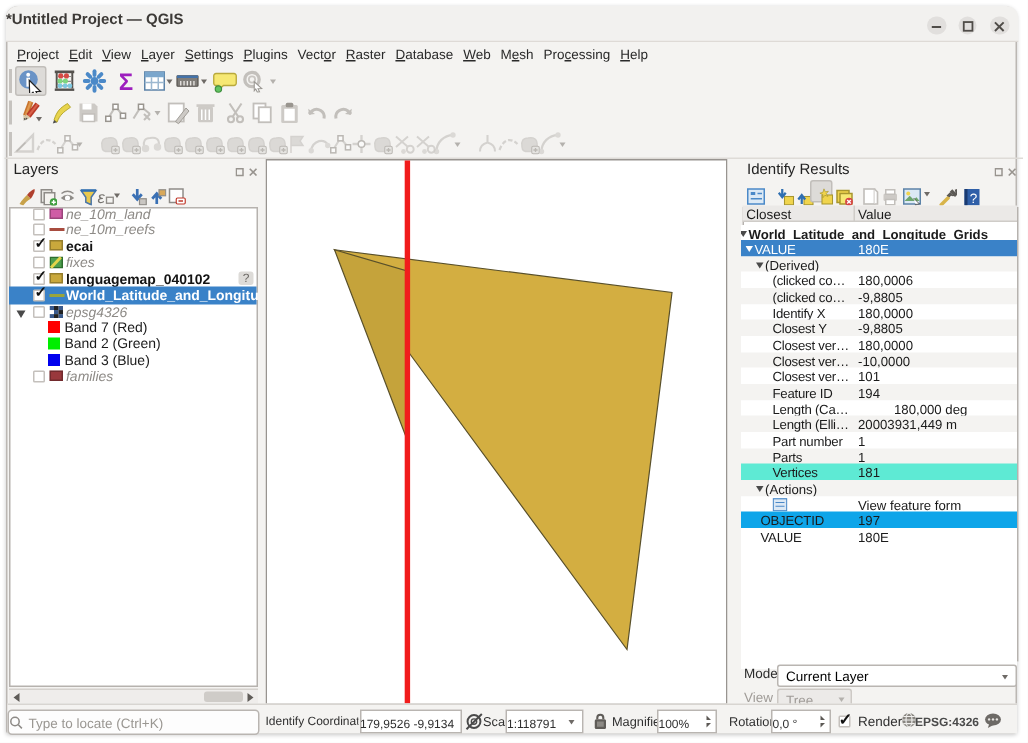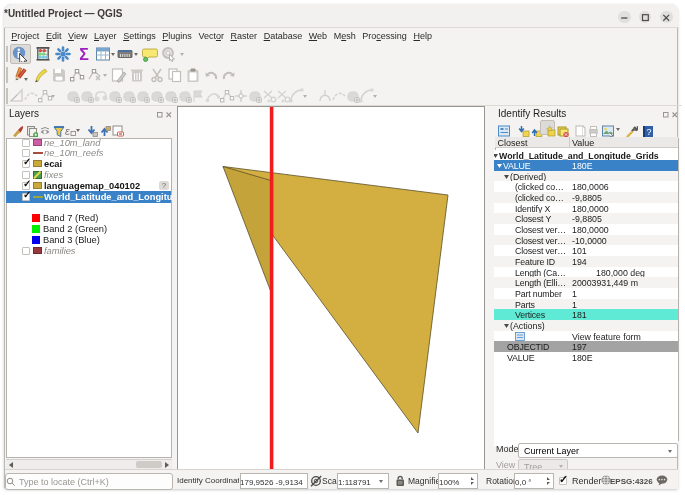--- a/index.html
+++ b/index.html
@@ -412,20 +412,42 @@
           <span class="abs btxt" style="left:38px;top:0px;">languagemap_040102</span>
           <span class="abs" style="left:153px;top:0px;width:10px;height:9px;background:#dddbd8;border-radius:2px;color:#6b6864;font-size:8px;text-align:center;">?</span>
         </div>
         <div class="trow" style="top:53.75px;height:11px;">
           <div class="abs" style="left:0px;top:-1px;width:165px;height:12px;background:#3a82c8;"></div>
           <div class="cb" style="left:16px;top:1px;"></div>
           <span class="check" style="left:17px;top:-3px;">✓</span>
           <div class="abs" style="left:27px;top:4px;width:10px;height:2px;background:#9aa53c;"></div>
           <span class="abs btxt" style="left:38px;top:0px;color:#fff;">World_Latitude_and_Longitud</span>
         </div>
+        <div class="trow" style="top:64.6px;height:11px;">
+          <svg class="abs" style="left:4px;top:2px" width="8" height="8">
+            <path d="M1 2 L7 2 L4 7 Z" fill="#4a4a4a"></path>
+          </svg>
+          <div class="cb" style="left:16px;top:1px;"></div>
+          <svg class="abs" style="left:27px;top:1px" width="9" height="8">
+            <rect width="9" height="8" fill="#fff"></rect>
+            <g fill="#3a5a8c">
+              <rect x="0" y="0" width="3" height="2.7"></rect>
+              <rect x="6" y="0" width="3" height="2.7"></rect>
+              <rect x="3" y="2.7" width="3" height="2.7"></rect>
+              <rect x="0" y="5.4" width="3" height="2.6"></rect>
+              <rect x="6" y="5.4" width="3" height="2.6"></rect>
+            </g>
+            <g fill="#222">
+              <rect x="3" y="0" width="3" height="2.7"></rect>
+              <rect x="6" y="2.7" width="3" height="2.7"></rect>
+              <rect x="3" y="5.4" width="3" height="2.6"></rect>
+            </g>
+          </svg>
+          <span class="abs gtxt" style="left:38px;top:0px;">epsg4326</span>
+        </div>
         <div class="trow" style="top:75.45px;height:11px;">
           <div class="abs" style="left:26px;top:1px;width:8px;height:8px;background:#ff0000;"></div>
           <span class="abs" style="left:37px;top:0px;">Band 7 (Red)</span>
         </div>
         <div class="trow" style="top:86.3px;height:11px;">
           <div class="abs" style="left:26px;top:1px;width:8px;height:8px;background:#00ee00;"></div>
           <span class="abs" style="left:37px;top:0px;">Band 2 (Green)</span>
         </div>
         <div class="trow" style="top:97.15px;height:11px;">
           <div class="abs" style="left:26px;top:1px;width:8px;height:8px;background:#0000ee;"></div>
@@ -598,21 +620,21 @@
         </div>
         <div class="irow" style="top:181.05px;background:#fff;">
           <svg class="abs" style="left:21px;top:1px" width="10" height="9">
             <rect x="0.5" y="0.5" width="9" height="8" fill="#dce9f5" stroke="#4b89c8" stroke-width="0.8"></rect>
             <line x1="2" y1="3" x2="8" y2="3" stroke="#4b89c8" stroke-width="0.8"></line>
             <line x1="2" y1="5.5" x2="8" y2="5.5" stroke="#4b89c8" stroke-width="0.8"></line>
           </svg>
           <span class="abs" style="left:21px;top:1px;"></span>
           <span class="ival" style="top:1px;">View feature form</span>
         </div>
-        <div class="irow" style="top:191.70000000000002px;background:#a3a3a3;">
+        <div class="irow" style="top:191.70000000000002px;background:#0ea5e9;">
           <span class="abs" style="left:13px;top:1px;letter-spacing:-0.15px;">OBJECTID</span>
           <span class="ival" style="top:1px;">197</span>
         </div>
         <div class="irow" style="top:202.35px;background:#fff;">
           <span class="abs" style="left:13px;top:1px;letter-spacing:-0.15px;">VALUE</span>
           <span class="ival" style="top:1px;">180E</span>
         </div>
       </div>
 
     <div class="abs" style="left:3px;top:340px;font-size:9px;color:#2b2b2b;">Mode</div>

